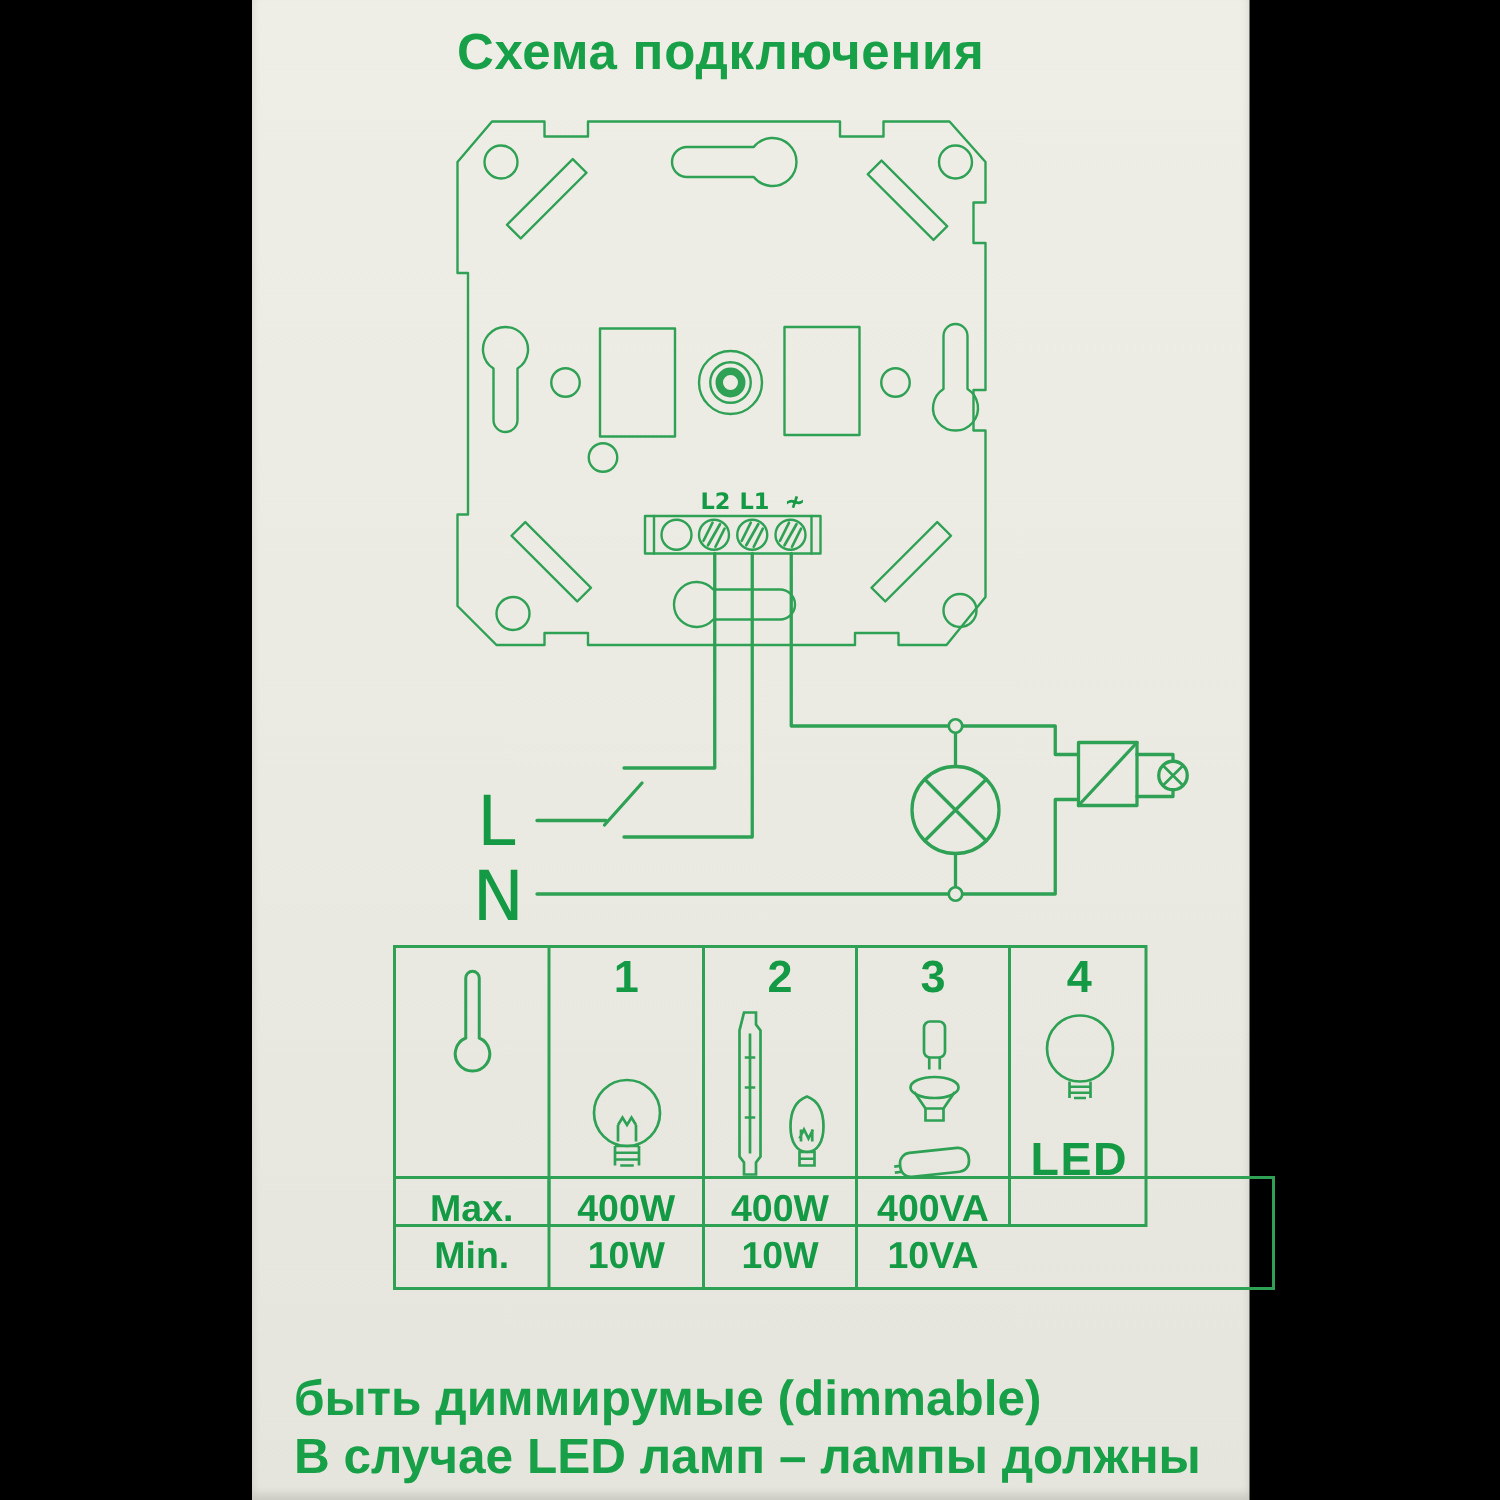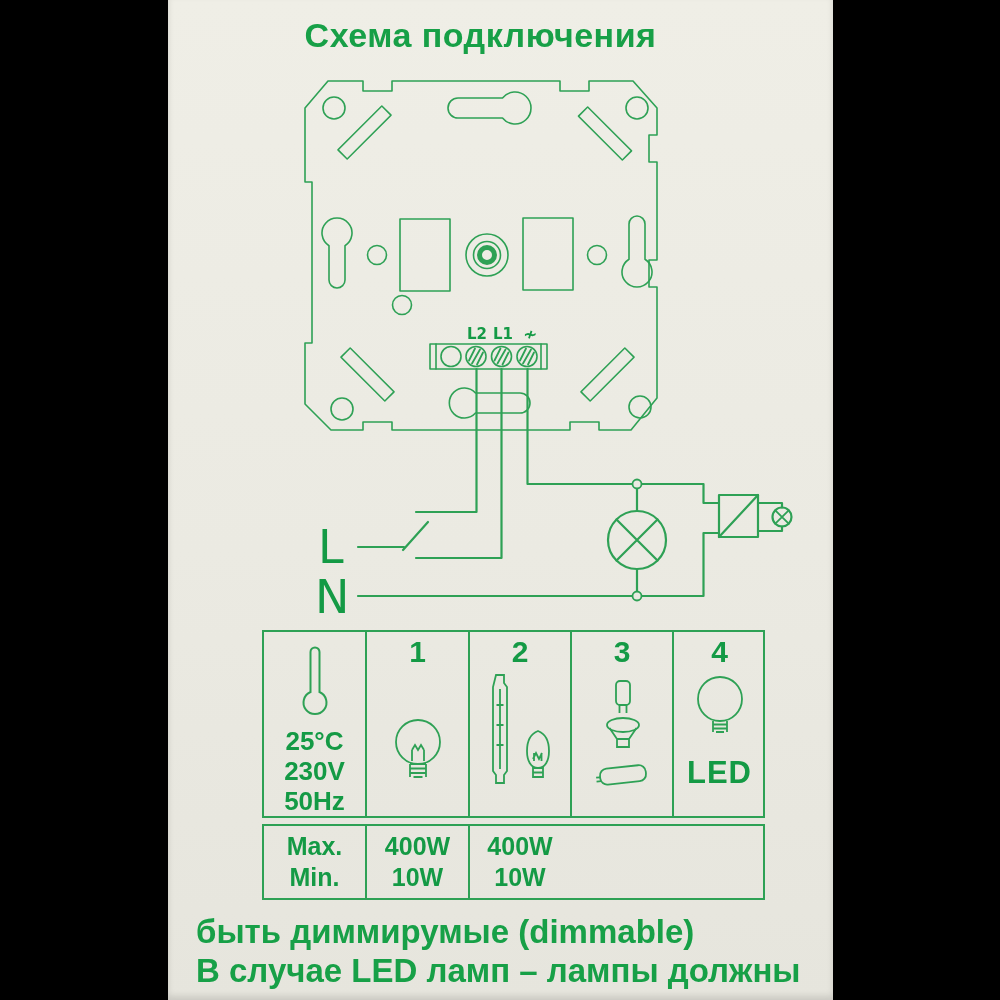--- a/index.html
+++ b/index.html
@@ -19,21 +19,21 @@
   .diagram-svg{position:absolute;left:0;top:55px;}
 
   
   .spec-table,.limits-table{
     position:absolute;left:94px; 
     box-sizing:border-box;border:2px solid #2ea155;
     display:grid;grid-template-columns:101px 103px 102px 102px 93px;
     color:#149a45;
   }
   .spec-table{top:630px;width:503px;height:188px;}
-  .limits-table{top:824px;width:503px;height:76px;}
+  .limits-table{top:784px;width:588px;height:76px;}
   .cell{box-sizing:border-box;display:flex;flex-direction:column;align-items:center;}
   .cell + .cell{border-left:2px solid #2ea155;}
   .col-header{font-size:30px;font-weight:700;line-height:34px;margin-top:3px;}
   .cond-text{font-size:26px;font-weight:700;line-height:30px;}
   .cond-block{margin-top:4px;text-align:center;}
   .led-label{font-size:31px;font-weight:700;margin-top:16px;letter-spacing:1px;}
   .limits-cell{justify-content:center;font-size:25px;font-weight:700;line-height:31px;text-align:center;}
   .note{
     position:absolute;left:28px;top:912px;width:620px;
     font-size:33px;font-weight:700;line-height:39px;color:#17a047;
@@ -128,25 +128,20 @@
       <text x="318" y="563" font-size="46" fill="#149a45" stroke="none">L</text>
       <text x="315" y="613" font-size="46" fill="#149a45" stroke="none">N</text>
     </g>
   </svg>
 
   <div class="spec-table">
     <div class="cell">
       <svg class="icon-svg" width="32" height="82" viewBox="0 0 32 82" fill="none" stroke="#2ea155" stroke-width="2" style="margin-top:8px">
         <path d="M 11.5 52 L 11.5 12 A 4.5 4.5 0 0 1 20.5 12 L 20.5 52 A 11.5 11.5 0 1 1 11.5 52 Z"></path>
       </svg>
-      <div class="cond-block">
-        <div class="cond-text">25°C</div>
-        <div class="cond-text">230V</div>
-        <div class="cond-text">50Hz</div>
-      </div>
     </div>
 
     <div class="cell">
       <div class="col-header">1</div>
       <svg class="icon-svg" width="56" height="74" viewBox="0 0 56 74" fill="none" stroke="#2ea155" stroke-width="1.8" style="margin-top:48px">
         <circle cx="28" cy="25" r="22"></circle>
         <path d="M 22 44 V 33 M 34 44 V 33 M 22 33 L 25 28 L 28 33 L 31 28 L 34 33"></path>
         <path d="M 20 47 H 36 M 20 47 V 60 M 36 47 V 60 M 20 51.5 H 36 M 20 56 H 36 M 23.5 60 H 32.5"></path>
       </svg>
     </div>
@@ -200,20 +195,24 @@
       <div>Min.</div>
     </div>
     <div class="cell limits-cell">
       <div>400W</div>
       <div>10W</div>
     </div>
     <div class="cell limits-cell">
       <div>400W</div>
       <div>10W</div>
     </div>
+    <div class="cell limits-cell">
+      <div>400VA</div>
+      <div>10VA</div>
+    </div>
   </div>
 
   <div class="note">
     <div>быть диммирумые (dimmable)</div>
     <div>В случае LED ламп – лампы должны</div>
   </div>
 
 </div>
 
 </body></html>

